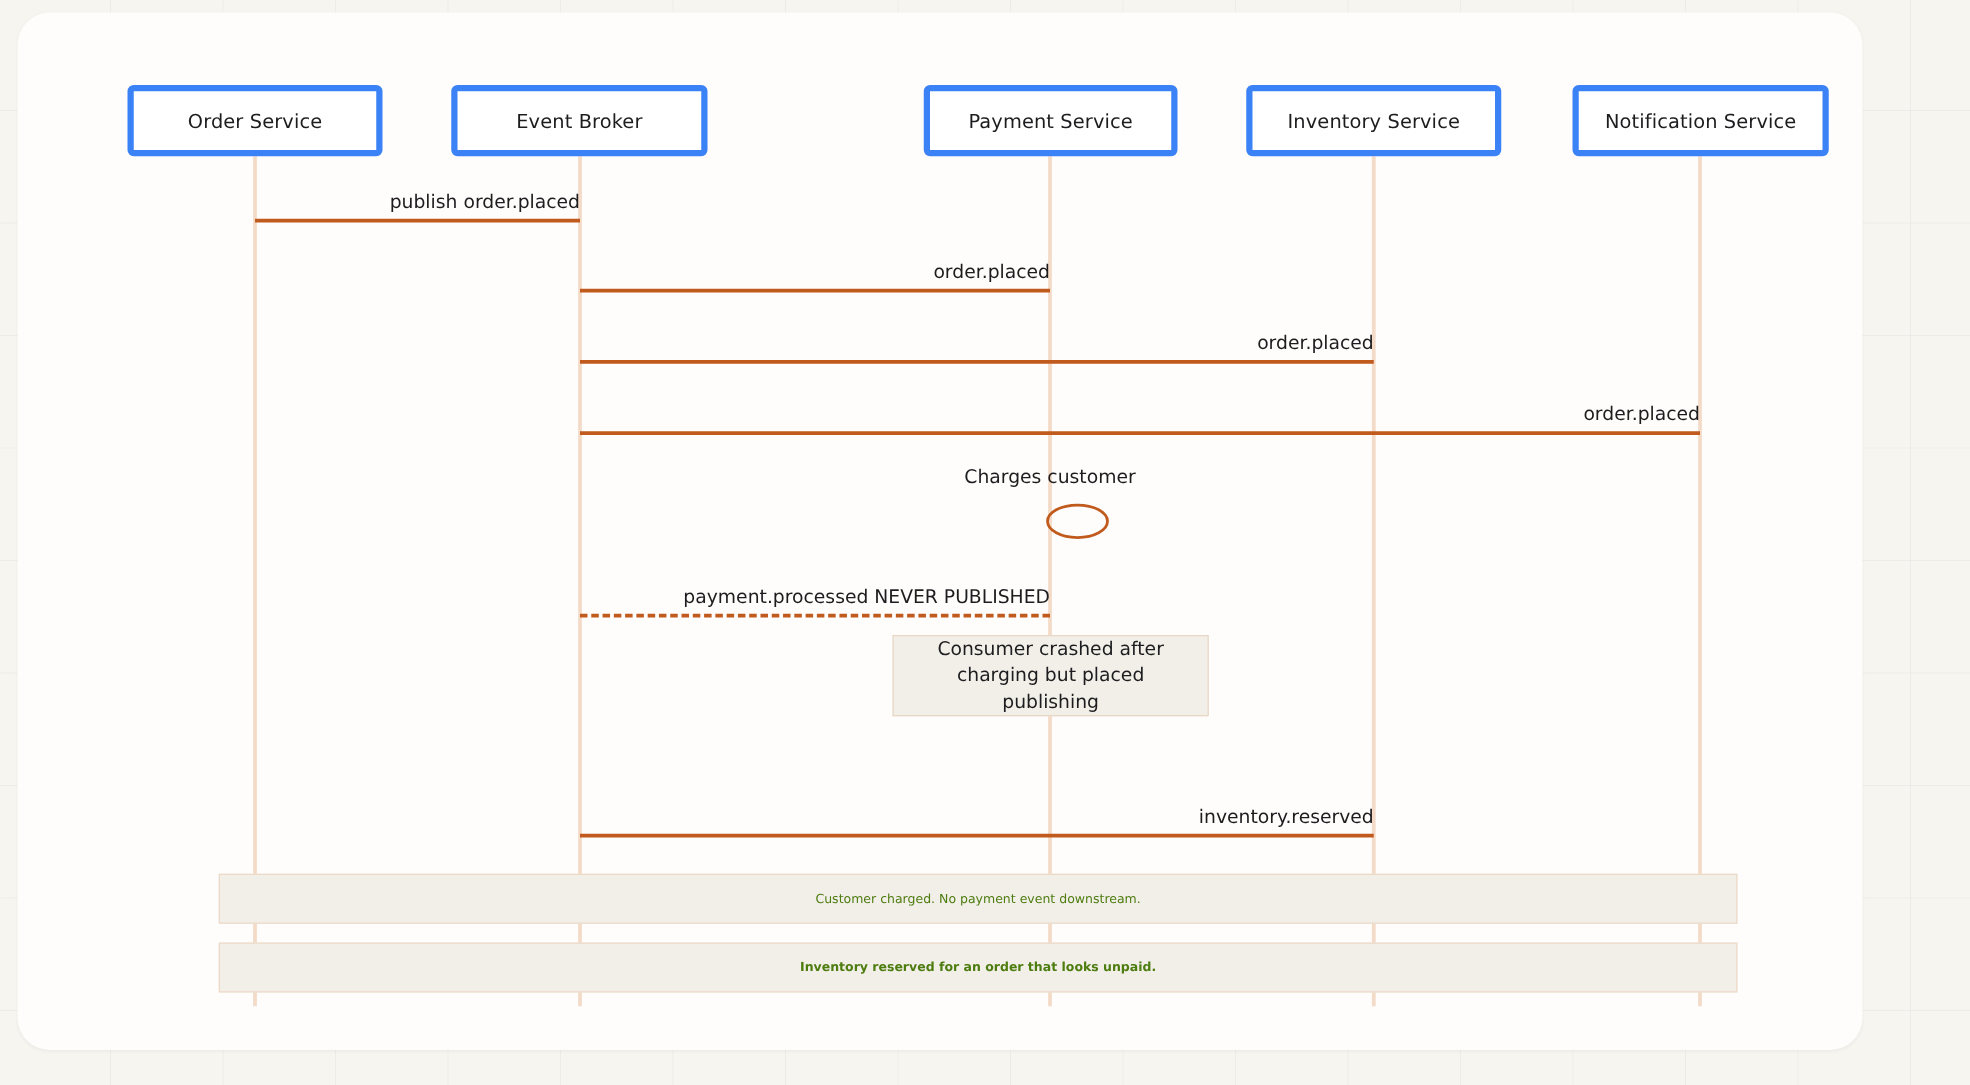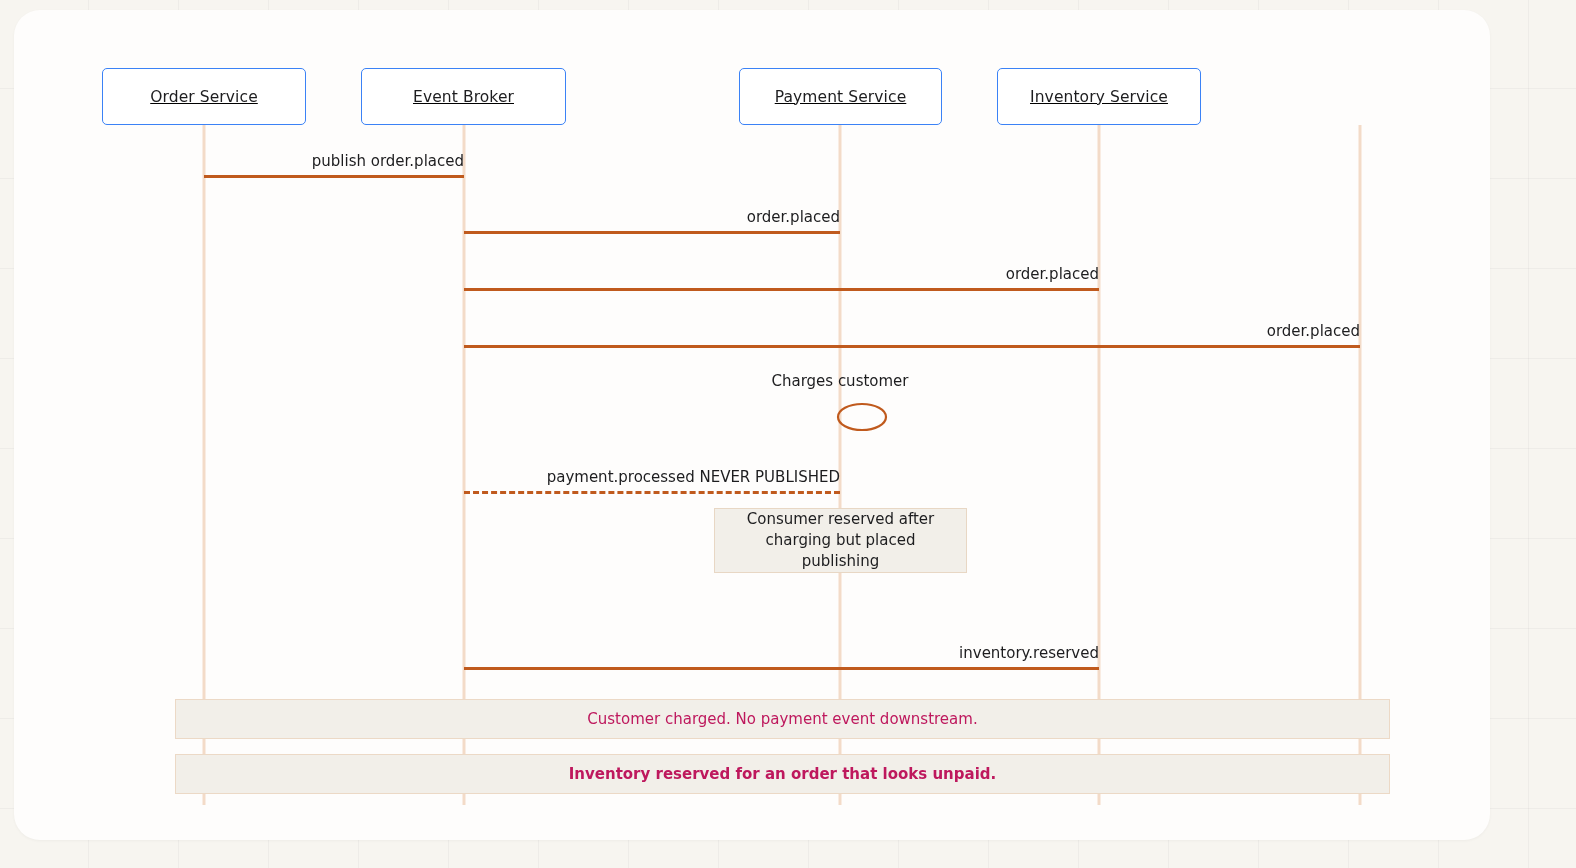--- a/index.html
+++ b/index.html
@@ -44,28 +44,27 @@
     position: absolute;
     width: 3px;
     background: #f3dbc8;
     transform: translateX(-1.5px);
   }
 
   
   .participant {
     position: absolute;
     height: 57px;
-    border: 1px solid #3b82f6;
+    border: 5px solid #3b82f6;
     border-radius: 5px;
     background: #ffffff;
     display: flex;
     align-items: center;
     justify-content: center;
     box-sizing: border-box;
-    text-decoration: underline;
   }
   .participant-label {
     font-size: 15.5px;
     color: #1d1d1f;
     letter-spacing: 0.1px;
     white-space: nowrap;
   }
 
   
   .message {
@@ -130,22 +129,22 @@
   .banner {
     position: absolute;
     background: #f2efe9;
     border: 1px solid #ecd9c6;
     box-sizing: border-box;
     display: flex;
     align-items: center;
     justify-content: center;
   }
   .banner-text {
-    font-size: 15px;
-    color: #be185d;
+    font-size: 10px;
+    color: #4d7c0f;
     white-space: nowrap;
   }
 </style>
 </head>
 <body>
 
 <div id="canvas-card"></div>
 
 <div id="diagram">
     <div class="lifeline" style="left: 204px; top: 125px; height: 680px; background: rgb(243, 219, 200);"></div>
@@ -158,20 +157,23 @@
     </div>
     <div class="participant" style="left: 361px; top: 68px; width: 205px;">
       <span class="participant-label">Event Broker</span>
     </div>
     <div class="participant" style="left: 739px; top: 68px; width: 203px;">
       <span class="participant-label">Payment Service</span>
     </div>
     <div class="participant" style="left: 997px; top: 68px; width: 204px;">
       <span class="participant-label">Inventory Service</span>
     </div>
+    <div class="participant" style="left: 1258px; top: 68px; width: 205px;">
+      <span class="participant-label">Notification Service</span>
+    </div>
     <div class="message" style="left: 204px; width: 260px; top: 160px;">
       <div class="msg-line"></div>
       <div class="msg-label">publish order.placed</div>
     </div>
     <div class="message" style="left: 464px; width: 376px; top: 216px;">
       <div class="msg-line"></div>
       <div class="msg-label">order.placed</div>
     </div>
     <div class="message" style="left: 464px; width: 635px; top: 273px;">
       <div class="msg-line"></div>
@@ -192,21 +194,21 @@
     <div class="message" style="left: 464px; width: 896px; top: 668px; margin-top: 37px;">
       <div class="msg-line"></div>
       <div class="msg-label">email.sent</div>
     </div>
     <svg class="self-loop" width="70" height="40" style="left: 830px; top: 397px;">
       <ellipse cx="32" cy="20" rx="24" ry="13" fill="none" stroke="#c05a1d" stroke-width="2.2"></ellipse>
     </svg>
     <div class="self-loop-label" style="left: 680px; top: 372px; width: 320px;">Charges customer</div>
     <div class="note" style="left: 714px; top: 508px; width: 253px; height: 65px;">
       <div class="note-text">
-        <div>Consumer reserved after</div>
+        <div>Consumer crashed after</div>
         <div>charging but placed publishing</div>
       </div>
     </div>
     <div class="banner" style="left: 175px; top: 699px; width: 1215px; height: 40px;">
       <span class="banner-text">Customer charged. No payment event downstream.</span>
     </div>
     <div class="banner" style="left: 175px; top: 754px; width: 1215px; height: 40px; font-weight: bold;">
       <span class="banner-text">Inventory reserved for an order that looks unpaid.</span>
     </div>
   </div>

